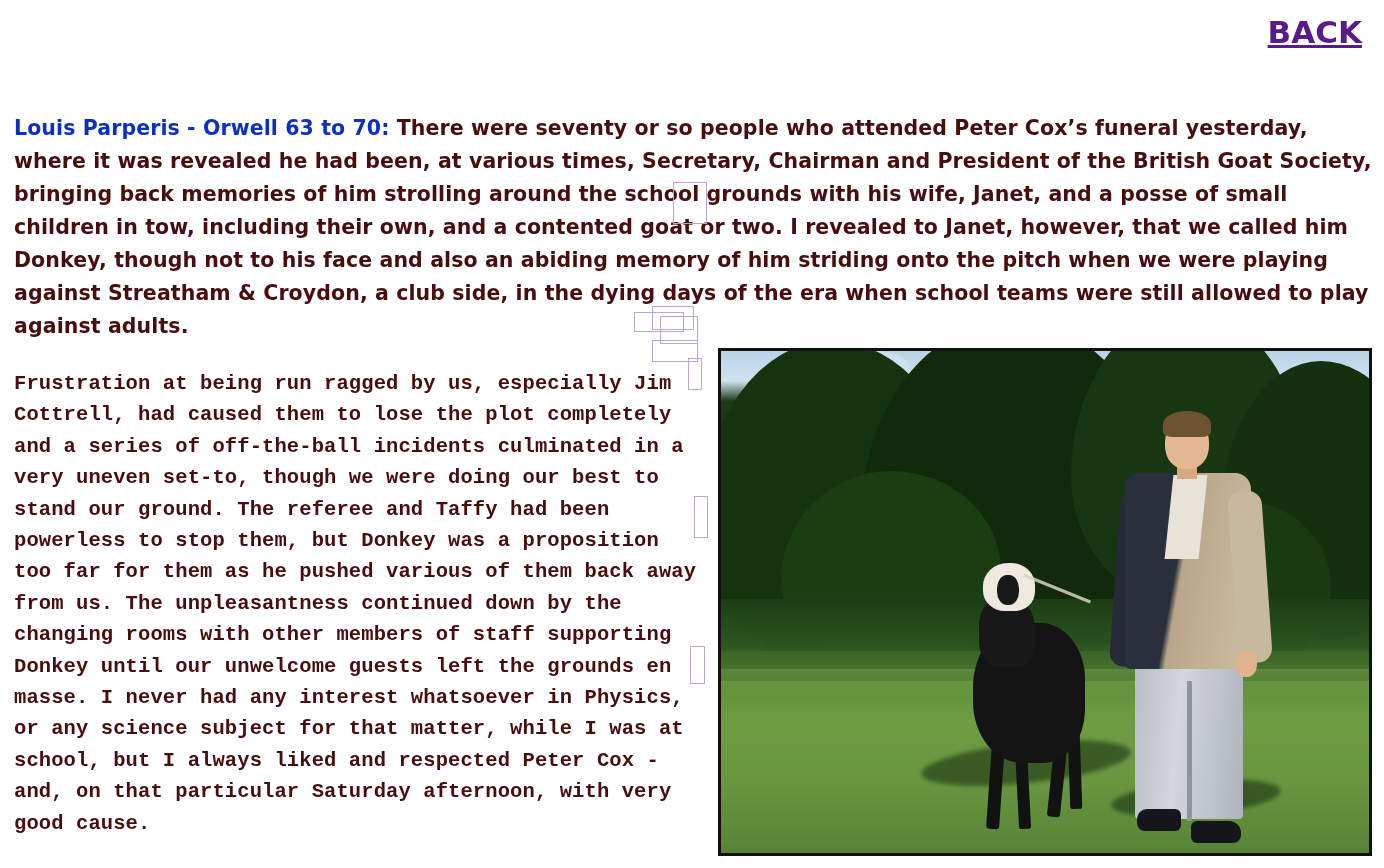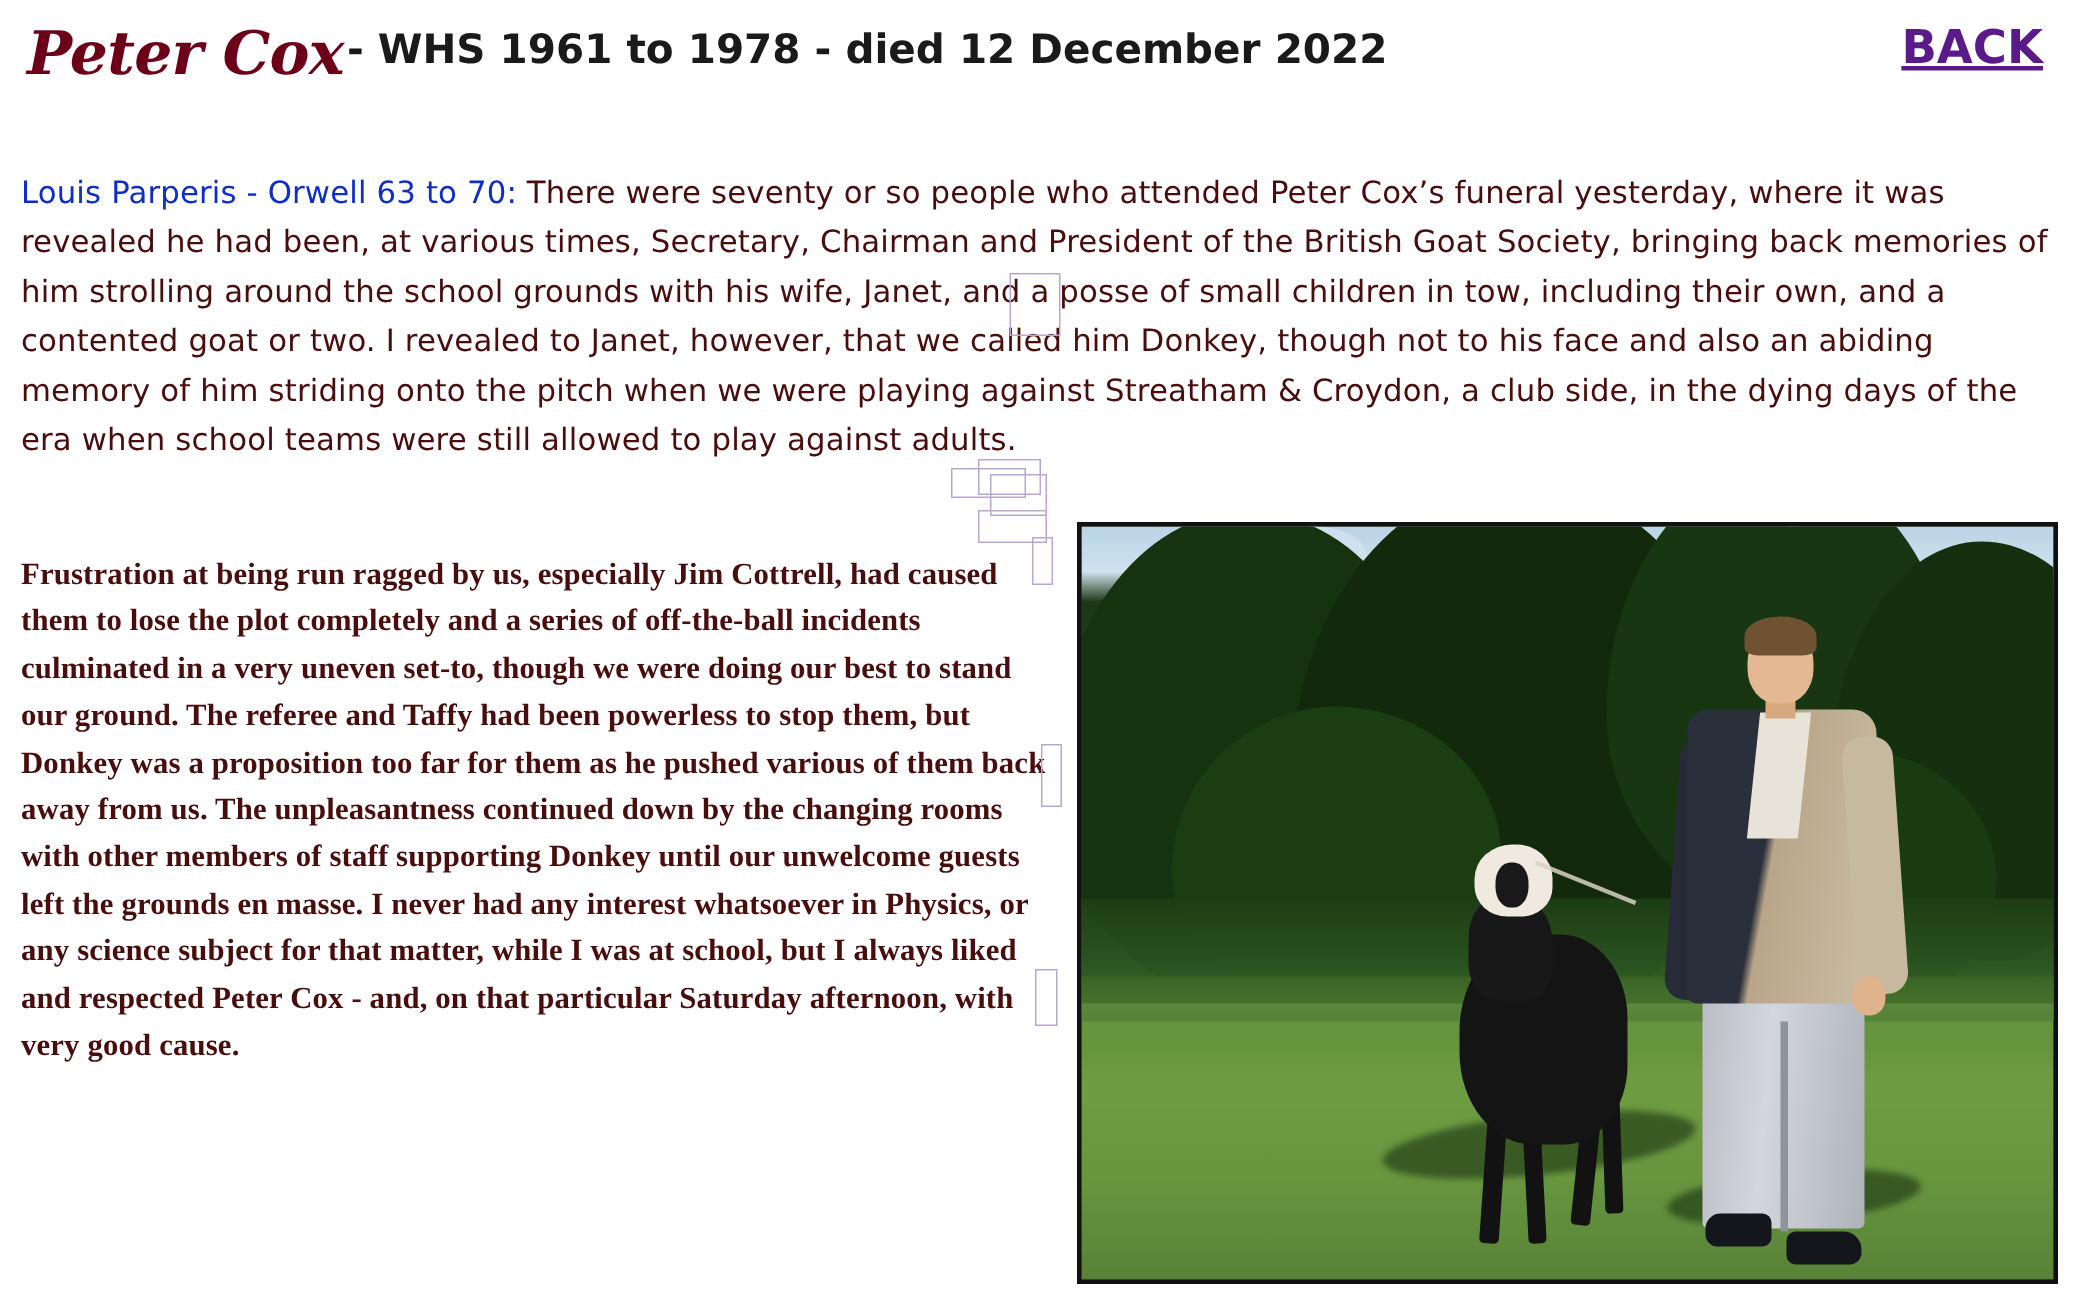--- a/index.html
+++ b/index.html
@@ -60,36 +60,36 @@
     color: #5b1a8a;
     cursor: pointer;
   }
   
   .para1 {
     position: absolute;
     left: 14px;
     top: 112px;
     width: 1358px;
     font-family: "DejaVu Sans", sans-serif;
-    font-weight: normal;
+    font-weight: bold;
     font-size: 20.5px;
     line-height: 33px;
     color: #4a0d0d;
     letter-spacing: 0.1px;
     text-align: left;
   }
   .speaker {
     color: #0d2ec7;
   }
   .para2 {
     position: absolute;
     left: 14px;
     top: 368px;
     width: 690px;
-    font-family: Liberation Serif, serif;
+    font-family: Liberation Mono, monospace;
     font-weight: bold;
     font-size: 20.5px;
     line-height: 31.4px;
     color: #4a0d0d;
     letter-spacing: 0.1px;
   }
   
   .photo-frame {
     position: absolute;
     left: 718px;
@@ -293,23 +293,20 @@
   .a6 { left: 688px; top: 358px; width: 12px; height: 30px; }
   .a7 { left: 694px; top: 496px; width: 12px; height: 40px; }
   .a8 { left: 690px; top: 646px; width: 13px; height: 36px; }
 </style>
 </head>
 <body>
 
 <div class="page">
 
   <div class="header">
-    <div class="title-wrap">
-      <span class="name">Peter Cox</span><span class="subtitle">- WHS 1961 to 1978 - died 12 December 2022</span>
-    </div>
     <a class="back-link" href="#">BACK</a>
   </div>
 
   <div class="para1">
     <span class="speaker">Louis Parperis - Orwell 63 to 70:</span><span> There were seventy or so people who attended Peter Cox’s funeral yesterday, where it was revealed he had been, at various times, Secretary, Chairman and President of the British Goat Society, bringing back memories of him strolling around the school grounds with his wife, Janet, and a posse of small children in tow, including their own, and a contented goat or two. I revealed to Janet, however, that we called him Donkey, though not to his face and also an abiding memory of him striding onto the pitch when we were playing against Streatham &amp; Croydon, a club side, in the dying days of the era when school teams were still allowed to play against adults.</span>
   </div>
 
   <div class="para2">Frustration at being run ragged by us, especially Jim Cottrell, had caused them to lose the plot completely and a series of off-the-ball incidents culminated in a very uneven set-to, though we were doing our best to stand our ground. The referee and Taffy had been powerless to stop them, but Donkey was a proposition too far for them as he pushed various of them back away from us. The unpleasantness continued down by the changing rooms with other members of staff supporting Donkey until our unwelcome guests left the grounds en masse. I never had any interest whatsoever in Physics, or any science subject for that matter, while I was at school, but I always liked and respected Peter Cox - and, on that particular Saturday afternoon, with very good cause.</div>
 
   <div class="photo-frame">

